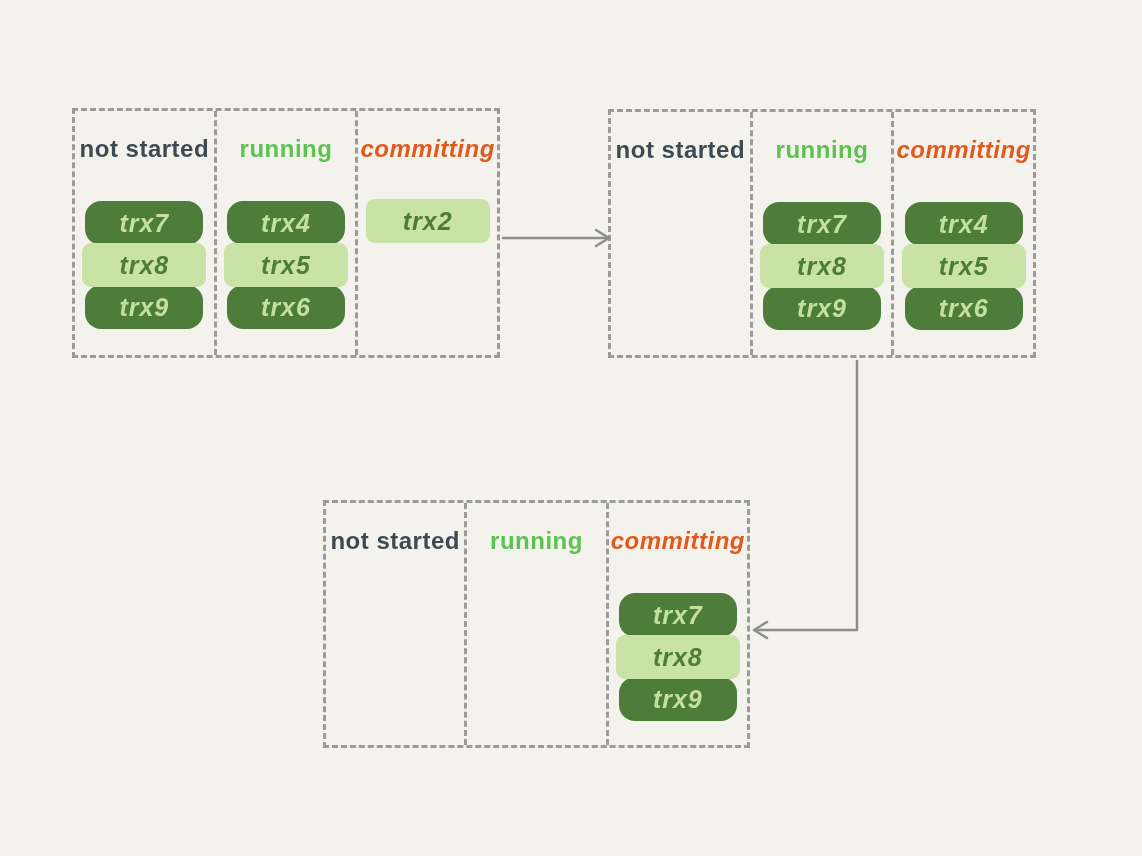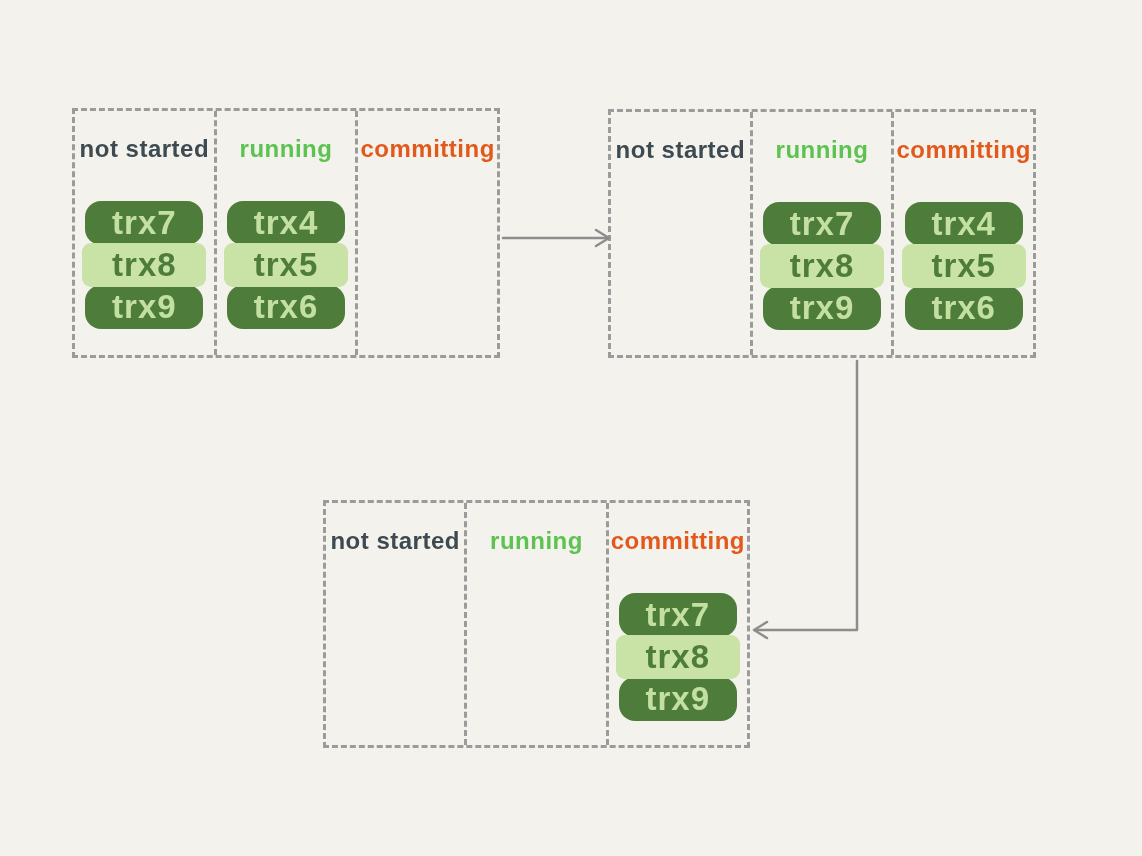--- a/index.html
+++ b/index.html
@@ -45,38 +45,39 @@
   .col-header{
     position:absolute;
     top:24px;left:0;right:0;
     text-align:center;
     font-size:24px;
     font-weight:bold;
     letter-spacing:0.5px;
   }
   .h-notstarted{color:var(--label-not-started);}
   .h-running{color:var(--label-running);}
-  .h-committing{color:var(--label-committing);}
+  .h-committing{color:var(--label-committing);font-style:italic;}
 
   .pills{
     position:absolute;
     top:90px;left:0;right:0;
     display:flex;
     flex-direction:column;
     align-items:center;
   }
   .pill{
     width:118px;
     height:44px;
     border-radius:16px;
     display:flex;
     align-items:center;
     justify-content:center;
-    font-size:33px;
+    font-size:25px;
     font-weight:bold;
+    font-style:italic;
     letter-spacing:1px;
   }
   .pill--dark{
     background:var(--pill-dark-bg);
     color:var(--pill-dark-text);
   }
   .pill--light{
     background:var(--pill-light-bg);
     color:var(--pill-light-text);
     width:124px;
@@ -114,20 +115,21 @@
       <div class="col-header h-running">running</div>
       <div class="pills">
         <div class="pill pill--dark">trx4</div>
         <div class="pill pill--light">trx5</div>
         <div class="pill pill--dark">trx6</div>
       </div>
     </div>
     <div class="column">
       <div class="col-header h-committing">committing</div>
       <div class="pills">
+        <div class="pill pill--light">trx2</div>
       </div>
     </div>
   </section>
 
   <section class="group group-2">
     <div class="column">
       <div class="col-header h-notstarted">not started</div>
     </div>
     <div class="column">
       <div class="col-header h-running">running</div>

